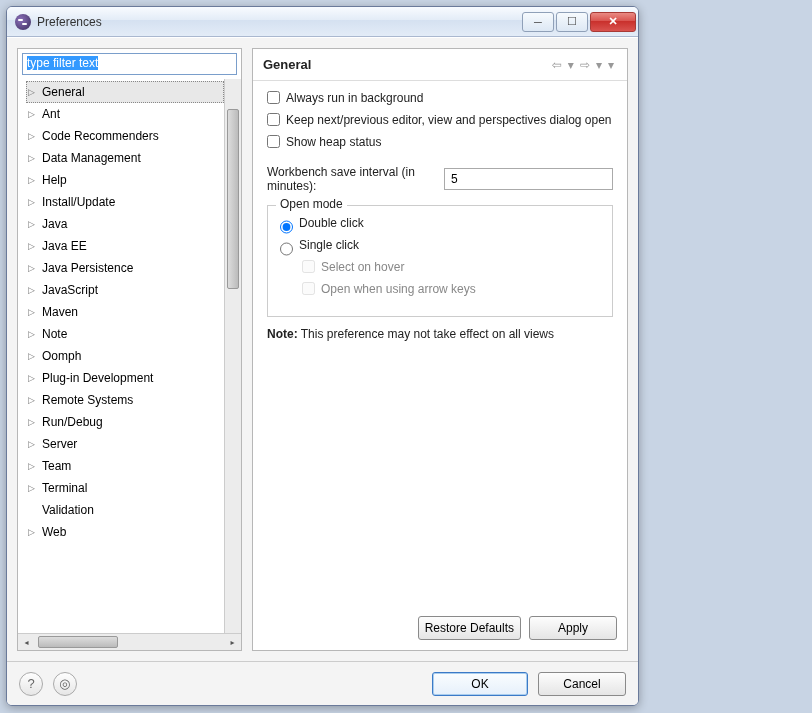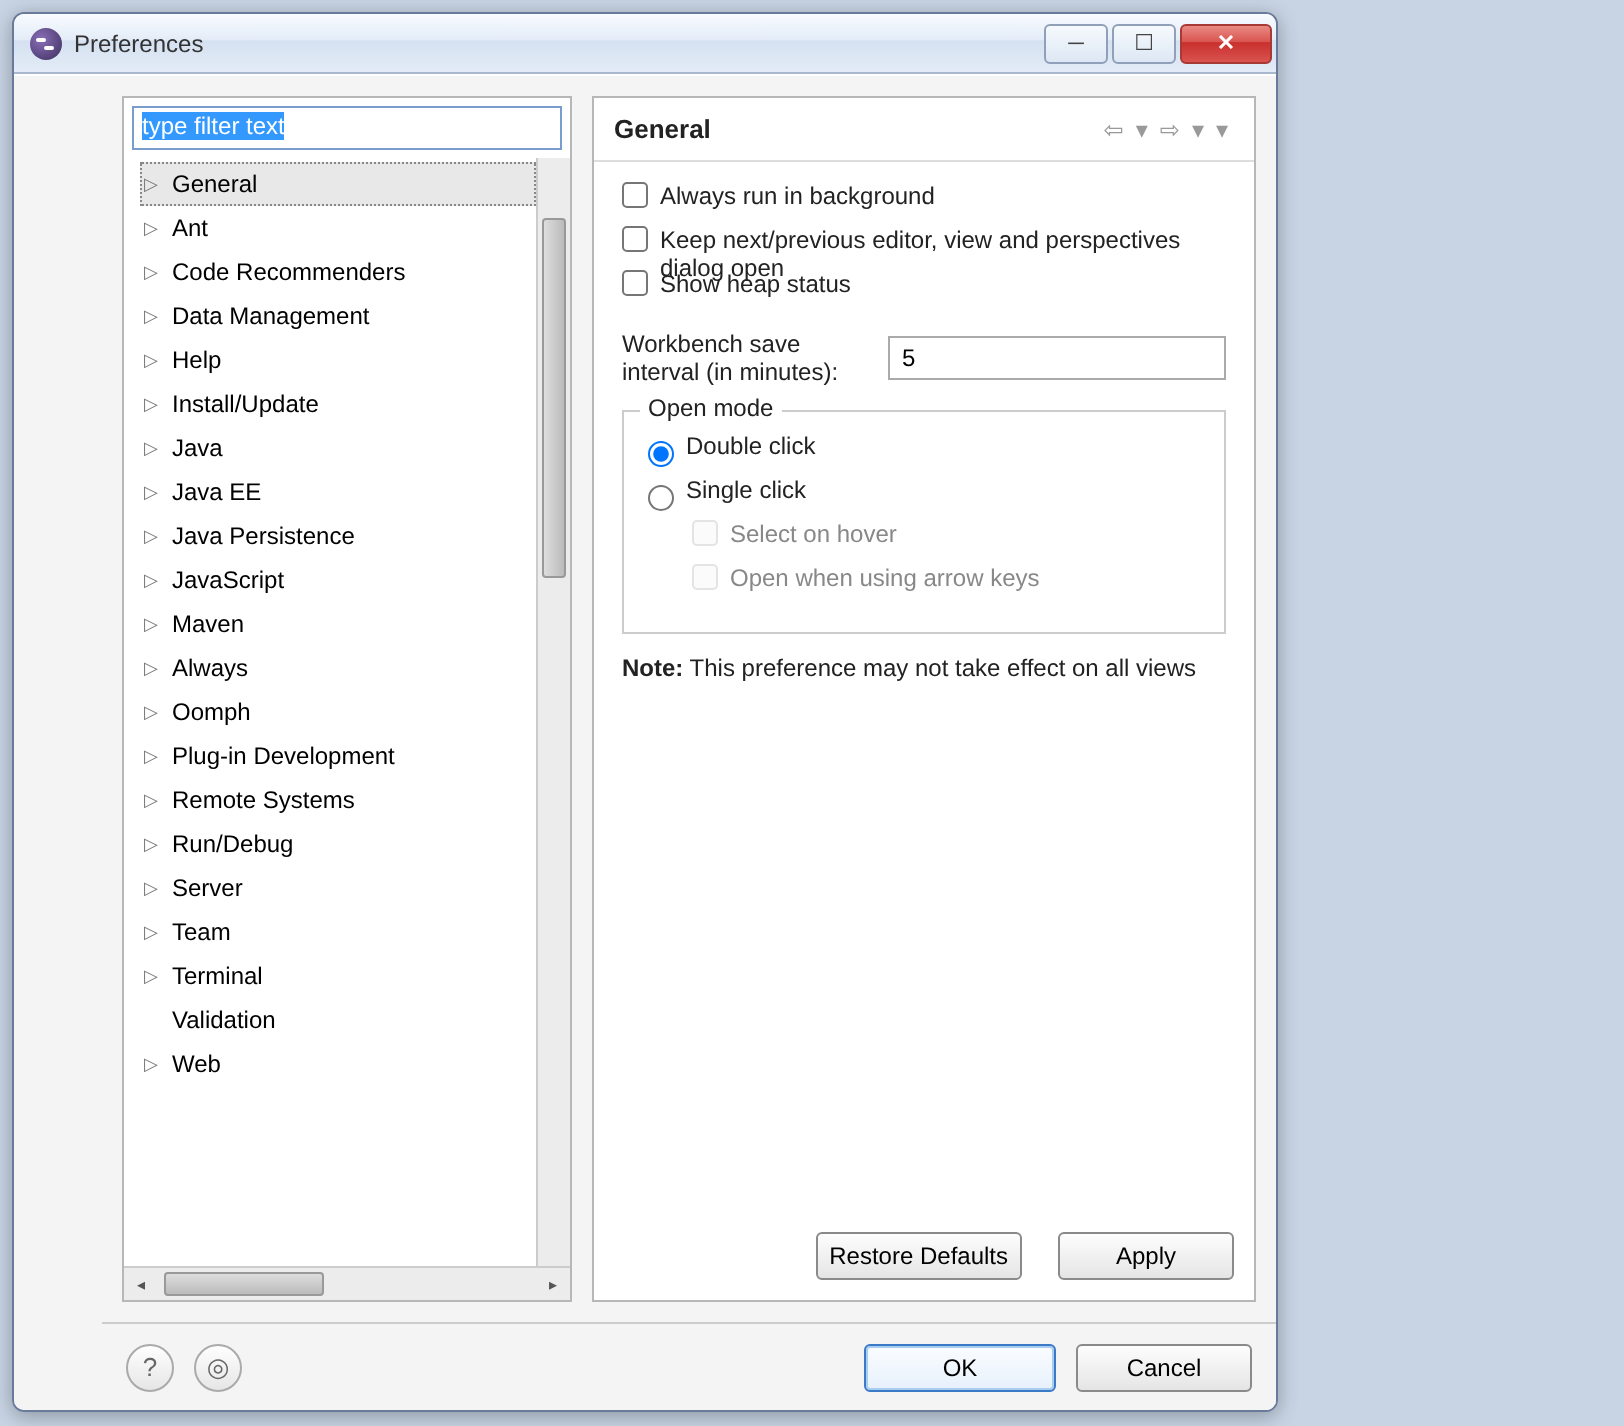--- a/index.html
+++ b/index.html
@@ -62,21 +62,20 @@
     width:46px;
     background: linear-gradient(to bottom,#e98a83 0%,#d9534f 45%,#c9302c 46%,#d9534f 100%);
     border-color:#a83a36;color:#fff;font-weight:bold;
   }
   .client {
     flex:1;
     display:flex;
     flex-direction:column;
     background:#f4f4f4;
     border-top:1px solid #fff;
-    padding-left:44px;
   }
   .main-area{
     flex:1;
     display:flex;
     padding:10px;
     gap:10px;
     overflow:hidden;
   }
   .left-pane{
     width:225px;
@@ -183,21 +182,21 @@
   .group-title{
     position:absolute;top:-9px;left:8px;background:#fff;padding:0 4px;font-size:12px;
   }
   .radio-row{display:flex;height:22px;gap:6px;}
   .radio-row input[type=radio]{margin:0;}
   .sub{margin-left:22px;color:#888;}
   .sub input[disabled]{opacity:0.6;}
   .note{margin-top:10px;}
   .note b{font-weight:bold;}
   .page-footer{
-    display:flex;justify-content:flex-end;gap:18px;
+    display:flex;justify-content:flex-end;gap:8px;
     padding:6px 10px 10px;
     align-items:center;
   }
   .btn{
     min-width:88px;height:24px;
     border:1px solid #8a8a8a;border-radius:3px;
     background:linear-gradient(to bottom,#fdfdfd,#e5e5e5);
     font-size:12px;cursor:pointer;
   }
   .bottom-bar{
@@ -282,21 +281,21 @@
               <div class="tree-item">
                 <span class="arrow">▷</span>
                 <span>JavaScript</span>
               </div>
               <div class="tree-item">
                 <span class="arrow">▷</span>
                 <span>Maven</span>
               </div>
               <div class="tree-item">
                 <span class="arrow">▷</span>
-                <span>Always</span>
+                <span>Note</span>
               </div>
               <div class="tree-item">
                 <span class="arrow">▷</span>
                 <span>Oomph</span>
               </div>
               <div class="tree-item">
                 <span class="arrow">▷</span>
                 <span>Plug-in Development</span>
               </div>
               <div class="tree-item">

